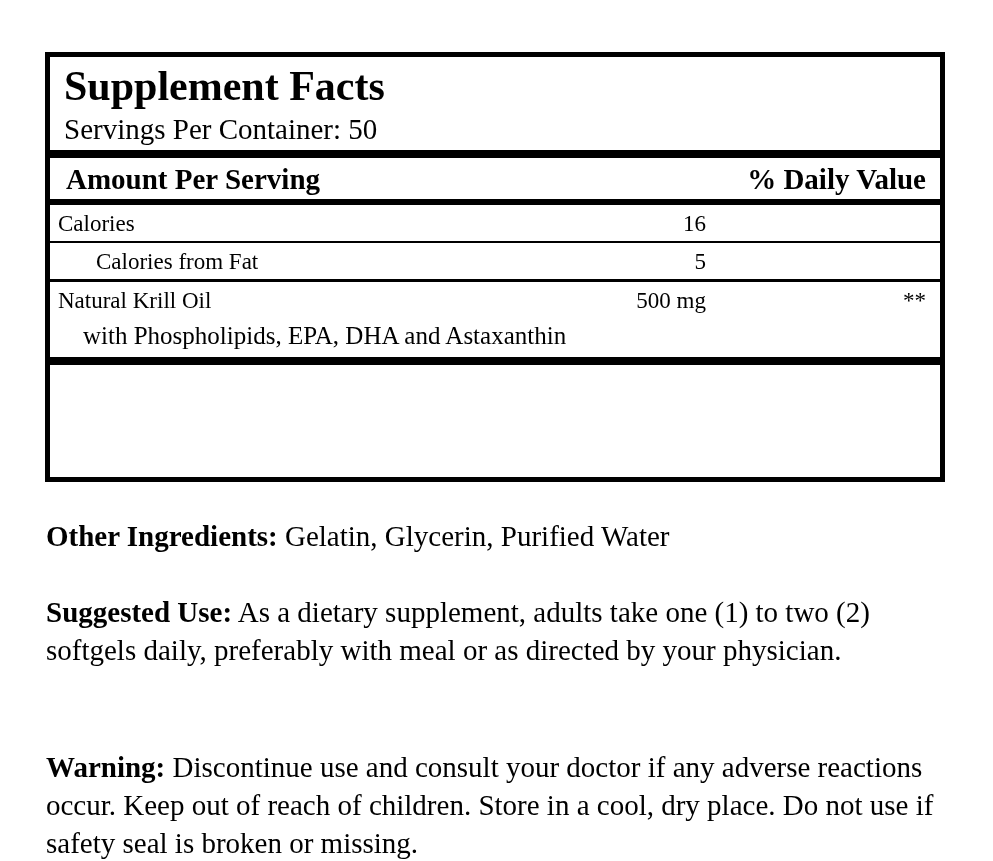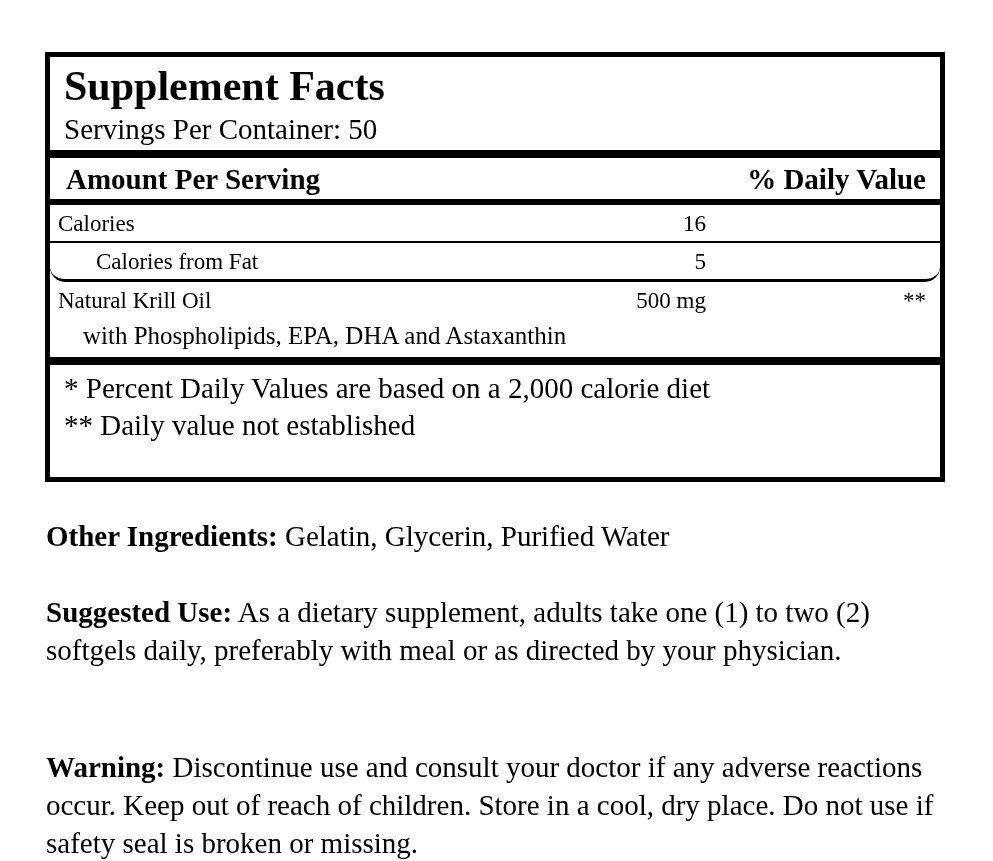--- a/index.html
+++ b/index.html
@@ -64,21 +64,21 @@
     font-size: 23px;
     line-height: 33px;
     padding: 2px 14px 1px 8px;
     align-items: baseline;
   }
   .data-row .cell-name { text-align: left; }
   .data-row .cell-name.indented { padding-left: 38px; }
   .data-row .cell-amt  { text-align: right; }
   .data-row .cell-dv   { text-align: right; }
   .row-divider-thin   { border-bottom: 2px solid #000; }
-  .row-divider-medium { border-bottom: 3px solid #000; border-radius: 15px; }
+  .row-divider-medium { border-bottom: 3px solid #000; }
   .sub-line {
     font-size: 25px;
     line-height: 34px;
     padding: 1px 12px 4px 33px;
     font-family: Liberation Serif, serif;
   }
   .footnotes {
     padding: 5px 14px 4px 14px;
     font-size: 29px;
     line-height: 37px;
@@ -132,24 +132,20 @@
     <div class="data-row">
       <span class="cell-name">Natural Krill Oil</span>
       <span class="cell-amt">500 mg</span>
       <span class="cell-dv">**</span>
     </div>
     <div class="sub-line">with Phospholipids, EPA, DHA and Astaxanthin</div>
   </div>
 
   <div class="bar-thick"></div>
 
-  <div class="footnotes">
-    <div>* Percent Daily Values are based on a 2,000 calorie diet</div>
-    <div>** Daily value not established</div>
-  </div>
 
 </div>
 
 <p class="section section-other"><span class="lead">Other Ingredients:</span><span> Gelatin, Glycerin, Purified Water</span></p>
 
 <p class="section section-suggested"><span class="lead">Suggested Use:</span><span> As a dietary supplement, adults take one (1) to two (2) softgels daily, preferably with meal or as directed by your physician.</span></p>
 
 <p class="section section-warning"><span class="lead">Warning:</span><span> Discontinue use and consult your doctor if any adverse reactions occur. Keep out of reach of children. Store in a cool, dry place. Do not use if safety seal is broken or missing.</span></p>
 
 </body></html>

